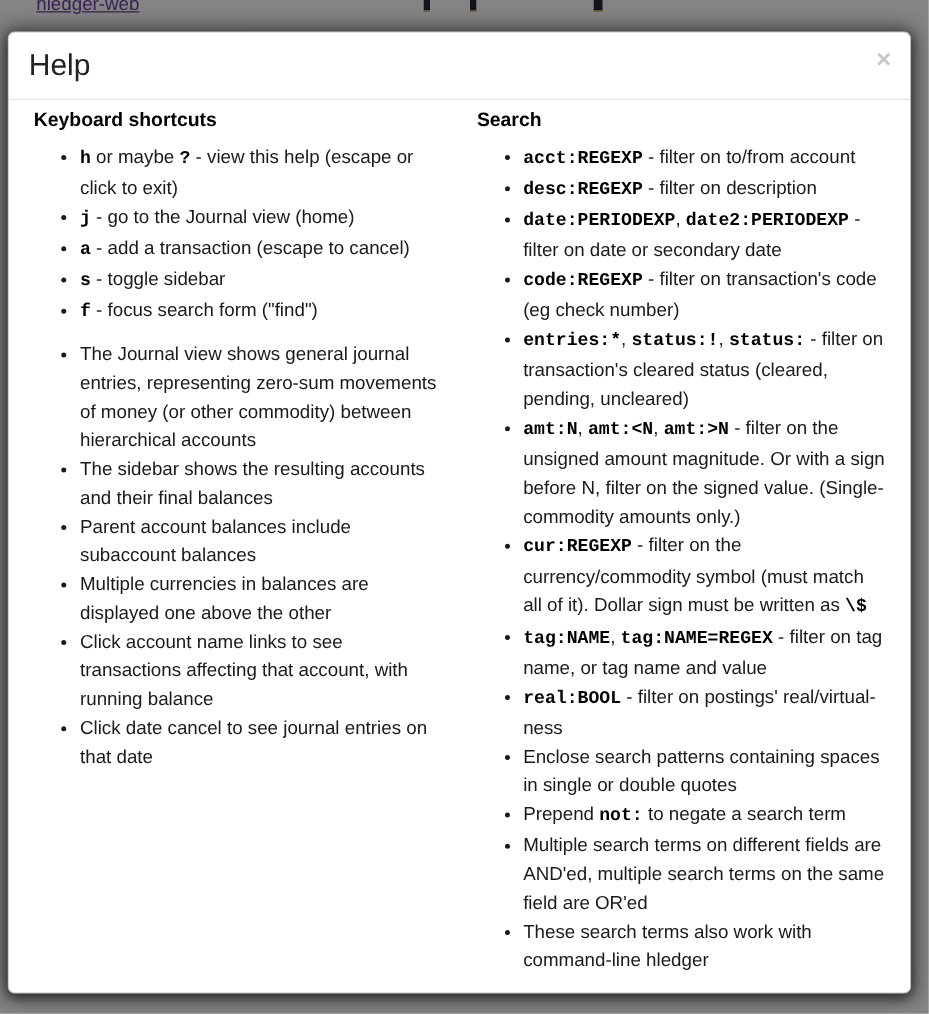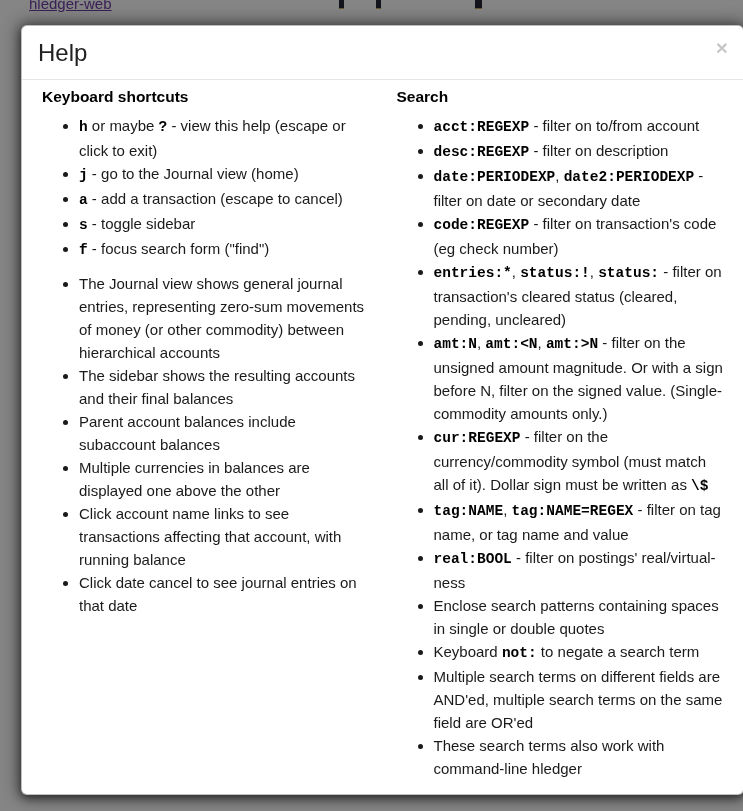--- a/index.html
+++ b/index.html
@@ -20,21 +20,21 @@
     color: #3a2156; text-decoration: underline;
     cursor: pointer;
   }
   .bg-frag { position: absolute; top: 0; height: 9px; background: #14141d; border-bottom: 1px solid #6b5a2e; }
   .bg-frag.f1 { left: 339px; width: 5px; }
   .bg-frag.f2 { left: 376px; width: 5px; }
   .bg-frag.f3 { left: 475px; width: 7px; }
 
   
   .modal {
-    position: absolute; left: 21px; top: 25px;
+    position: absolute; left: 6px; top: 25px;
     width: 723px; height: 770px;
     background: #ffffff;
     border: 1px solid rgba(0,0,0,0.25);
     border-radius: 6px;
     box-shadow: 0 0 16px 3px rgba(0,0,0,0.45), 0 3px 9px rgba(0,0,0,0.5);
   }
   .modal-header {
     position: relative;
     padding: 13px 16px 12px;
     border-bottom: 1px solid #e5e5e5;
@@ -122,20 +122,20 @@
             <li><code>acct:REGEXP</code><span> - filter on to/from account</span></li>
             <li><code>desc:REGEXP</code><span> - filter on description</span></li>
             <li><code>date:PERIODEXP</code><span>, </span><code>date2:PERIODEXP</code><span> - filter on date or secondary date</span></li>
             <li><code>code:REGEXP</code><span> - filter on transaction's code (eg check number)</span></li>
             <li><code>entries:*</code><span>, </span><code>status:!</code><span>, </span><code>status:</code><span> - filter on transaction's cleared status (cleared, pending, uncleared)</span></li>
             <li><code>amt:N</code><span>, </span><code>amt:&lt;N</code><span>, </span><code>amt:&gt;N</code><span> - filter on the unsigned amount magnitude. Or with a sign before N, filter on the signed value. (Single-commodity amounts only.)</span></li>
             <li><code>cur:REGEXP</code><span> - filter on the currency/commodity symbol (must match all of it). Dollar sign must be written as </span><code>\$</code></li>
             <li><code>tag:NAME</code><span>, </span><code>tag:NAME=REGEX</code><span> - filter on tag name, or tag name and value</span></li>
             <li><code>real:BOOL</code><span> - filter on postings' real/virtual-ness</span></li>
             <li><span>Enclose search patterns containing spaces in single or double quotes</span></li>
-            <li><span>Keyboard </span><code>not:</code><span> to negate a search term</span></li>
+            <li><span>Prepend </span><code>not:</code><span> to negate a search term</span></li>
             <li><span>Multiple search terms on different fields are AND'ed, multiple search terms on the same field are OR'ed</span></li>
             <li><span>These search terms also work with command-line hledger</span></li>
           </ul>
       </div>
     </div>
   </div>
 </div>
 
 </body></html>

